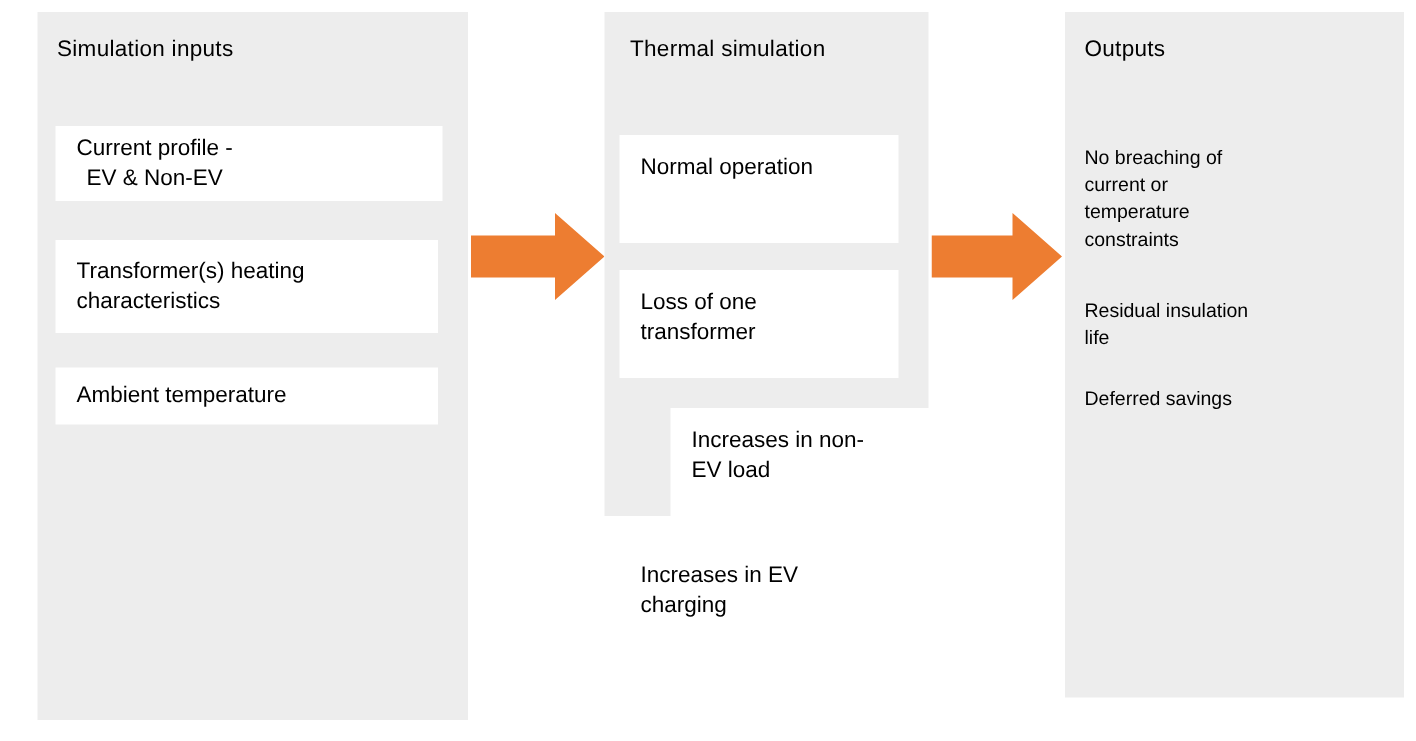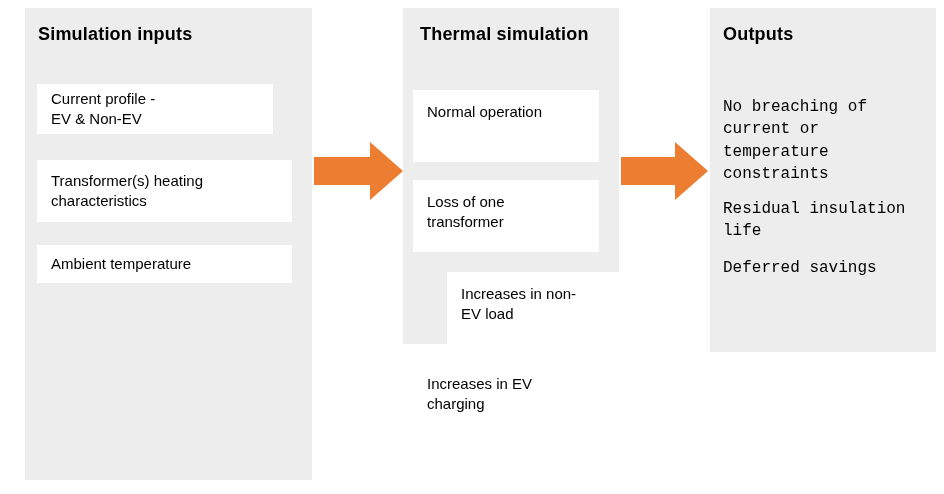--- a/index.html
+++ b/index.html
@@ -16,22 +16,22 @@
 
   .panel {
     position: absolute;
     background: var(--panel-bg, #ededed);
   }
 
   .panel-title {
     position: absolute;
     left: 13px;
     top: 16px;
-    font-size: 18px;
-    font-weight: bold;
+    font-size: 15px;
+    font-weight: normal;
     letter-spacing: 0.2px;
     white-space: pre-line;
   }
 
   .wbox {
     position: absolute;
     background: var(--box-bg, #ffffff);
     font-size: 15px;
     line-height: 1.35;
     white-space: pre-line;
@@ -56,38 +56,37 @@
     line-height: 1.4;
     white-space: pre-line;
     margin-bottom: 12px;
   }
   .stack-item:last-child { margin-bottom: 0; }
 
   .out-item {
     position: absolute;
     left: 13px;
     right: 8px;
-    font-size: 16px;
+    font-size: 13px;
     line-height: 1.4;
     white-space: pre-line;
-    font-family: Liberation Mono, monospace;
   }
 
   .arrow { position: absolute; }
   .arrow polygon { fill: var(--arrow, #ed7d31); }
 </style>
 </head>
 <body>
 
 <div class="canvas">
 
   <section class="panel" style="left:25px; top:8px; width:287px; height:472px;">
     <h2 class="panel-title">Simulation inputs</h2>
 
-    <div class="wbox v-center" style="left:12px; top:76px; width:236px; height:50px;">Current profile -
+    <div class="wbox v-center" style="left:12px; top:76px; width:258px; height:50px;text-align:center;">Current profile -
 EV &amp; Non-EV</div>
 
     <div class="wbox v-center" style="left:12px; top:152px; width:255px; height:62px;">Transformer(s) heating
 characteristics</div>
 
     <div class="wbox v-center" style="left:12px; top:237px; width:255px; height:38px;">Ambient temperature</div>
 
   </section>
 
   <svg class="arrow" style="left:314px; top:142px;" width="89" height="58" viewBox="0 0 89 58" aria-hidden="true">
@@ -106,21 +105,21 @@
 EV load</div>
 
     <div class="wbox top-align" style="left:10px; top:354px; width:186px; height:72px;">Increases in EV
 charging</div>
   </section>
 
   <svg class="arrow" style="left:621px; top:142px;" width="87" height="58" viewBox="0 0 87 58" aria-hidden="true">
     <polygon points="0,15 54,15 54,0 87,29 54,58 54,43 0,43"></polygon>
   </svg>
 
-  <section class="panel" style="left:710px; top:8px; width:226px; height:344px;">
+  <section class="panel" style="left:710px; top:8px; width:226px; height:457px;">
     <h2 class="panel-title">Outputs</h2>
 
     <div class="out-item" style="top:88px;">No breaching of
 current or
 temperature
 constraints</div>
 
     <div class="out-item" style="top:190px;">Residual insulation
 life</div>
 

